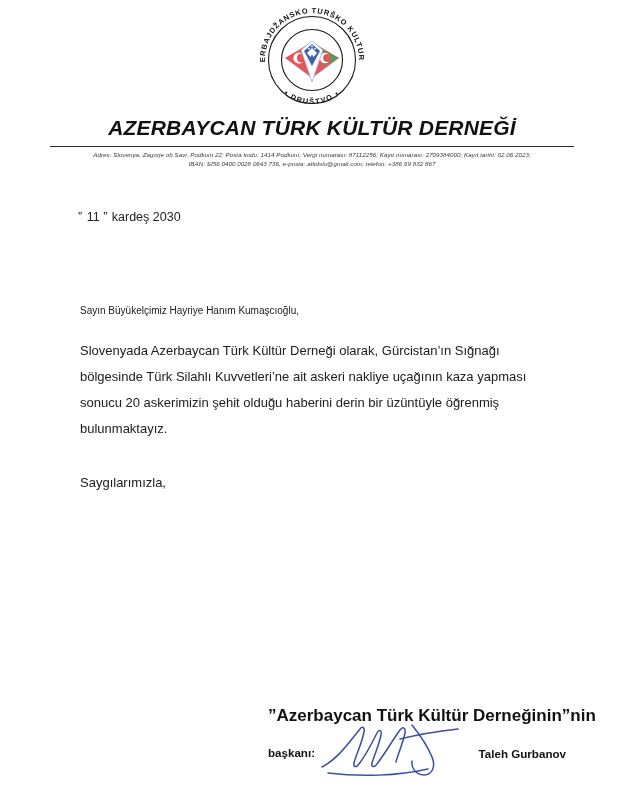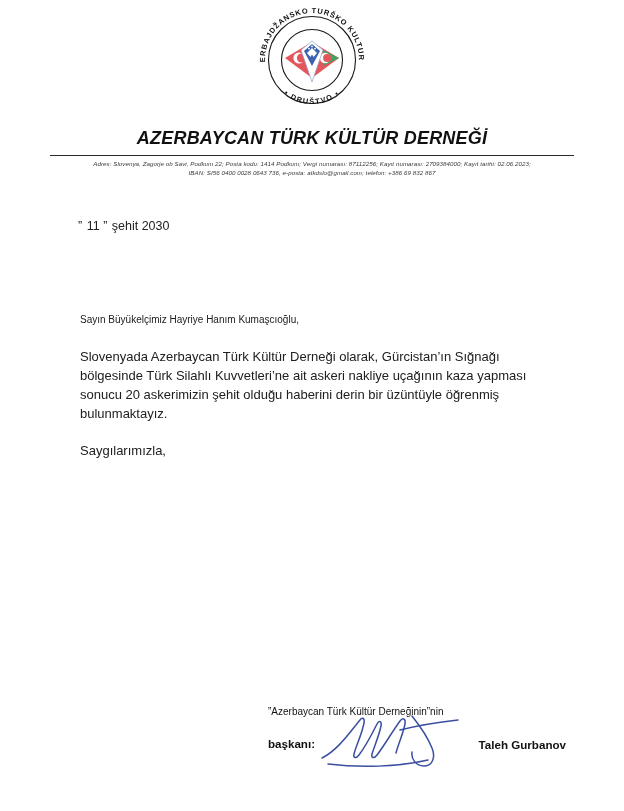--- a/index.html
+++ b/index.html
@@ -25,25 +25,25 @@
   .logo-wrap {
     width: 126px;
     height: 96px;
     margin: 0 auto;
     position: relative;
   }
 
   .logo-svg { display: block; }
 
   .org-title {
-    font-size: 18px;
+    font-size: 21px;
     font-weight: bold;
     font-style: italic;
     letter-spacing: 0.2px;
-    margin-top: 24px;
+    margin-top: 12px;
     color: #111;
     white-space: nowrap;
   }
 
   .rule {
     width: 524px;
     margin: 6px auto 0 auto;
     border: 0;
     border-top: 1px solid #2b2b2b;
   }
@@ -78,42 +78,42 @@
   .salutation {
     margin-top: 78px;
     font-size: 10px;
     line-height: 18px;
     color: #202020;
   }
 
   .para {
     margin-top: 18px;
     font-size: 13px;
-    line-height: 19px;
+    line-height: 26px;
     color: #202020;
     text-align: left;
   }
 
   .closing {
-    margin-top: 20px;
+    margin-top: 33px;
     font-size: 13px;
     color: #202020;
   }
 
   
   .sign-block {
     position: absolute;
     left: 268px;
     top: 706px;
     width: 300px;
   }
 
   .sign-org {
-    font-size: 10px;
-    font-weight: normal;
+    font-size: 17px;
+    font-weight: bold;
     color: #111;
     white-space: nowrap;
   }
 
   .sign-row {
     margin-top: 17px;
     position: relative;
     height: 24px;
     white-space: nowrap;
   }
@@ -189,21 +189,21 @@
   <div class="contact-lines">
     <div>Adres: Slovenya, Zagorje ob Savi, Podkum 22; Posta kodu: 1414 Podkum; Vergi numarası: 87112256; Kayıt numarası: 2709384000; Kayıt tarihi: 02.06.2023;</div>
     <div>IBAN: SI56 0400 0028 0643 736, e-posta: atkdslo@gmail.com; telefon: +386 69 832 867</div>
   </div>
 </div>
 
 <div class="date-row">
   <span class="q">”</span>
   <span class="u">11</span>
   <span class="q">”</span>
-  <span class="u">şehit</span>
+  <span class="u">kardeş</span>
   <span>2030</span>
 </div>
 
 <div class="letter-body">
 
   <div class="salutation">Sayın Büyükelçimiz Hayriye Hanım Kumaşcıoğlu,</div>
 
   <p class="para">Slovenyada Azerbaycan Türk Kültür Derneği olarak, Gürcistan’ın Sığnağı bölgesinde Türk Silahlı Kuvvetleri’ne ait askeri nakliye uçağının kaza yapması sonucu 20 askerimizin şehit olduğu haberini derin bir üzüntüyle öğrenmiş bulunmaktayız.</p>
 
 

